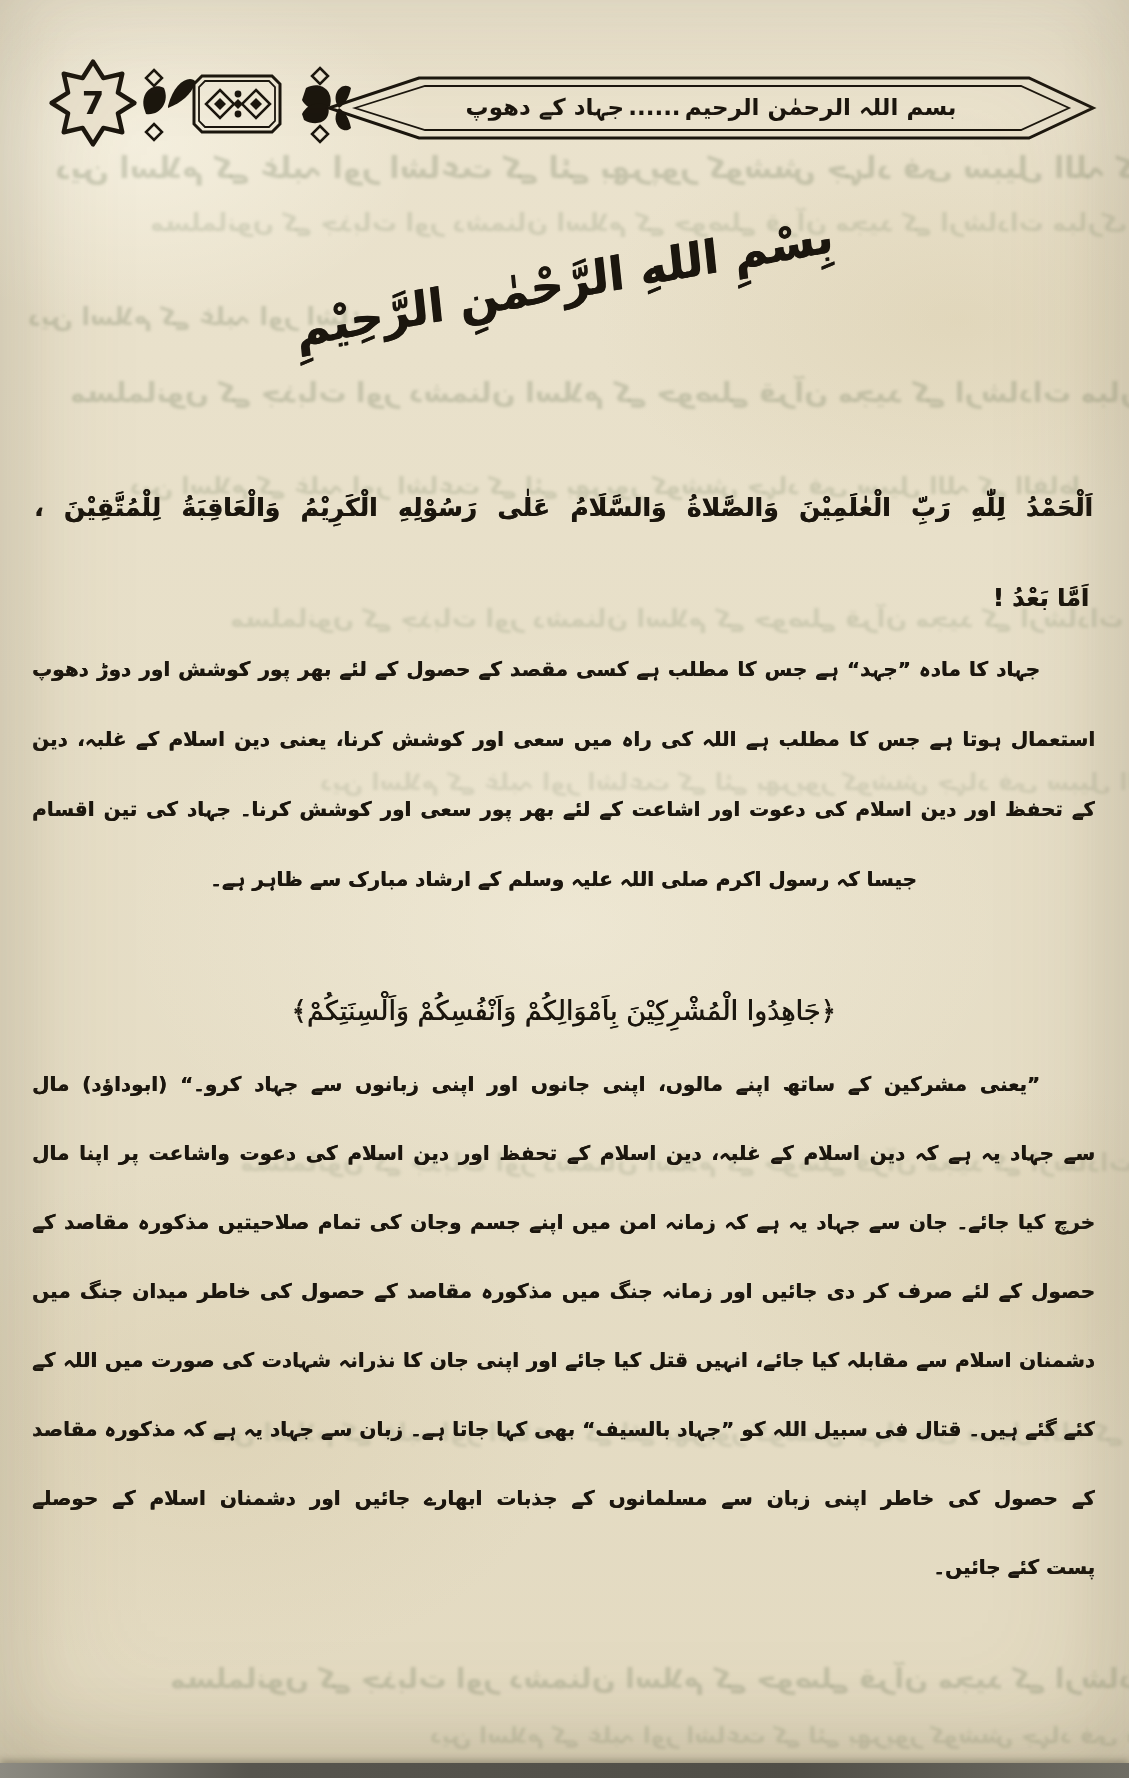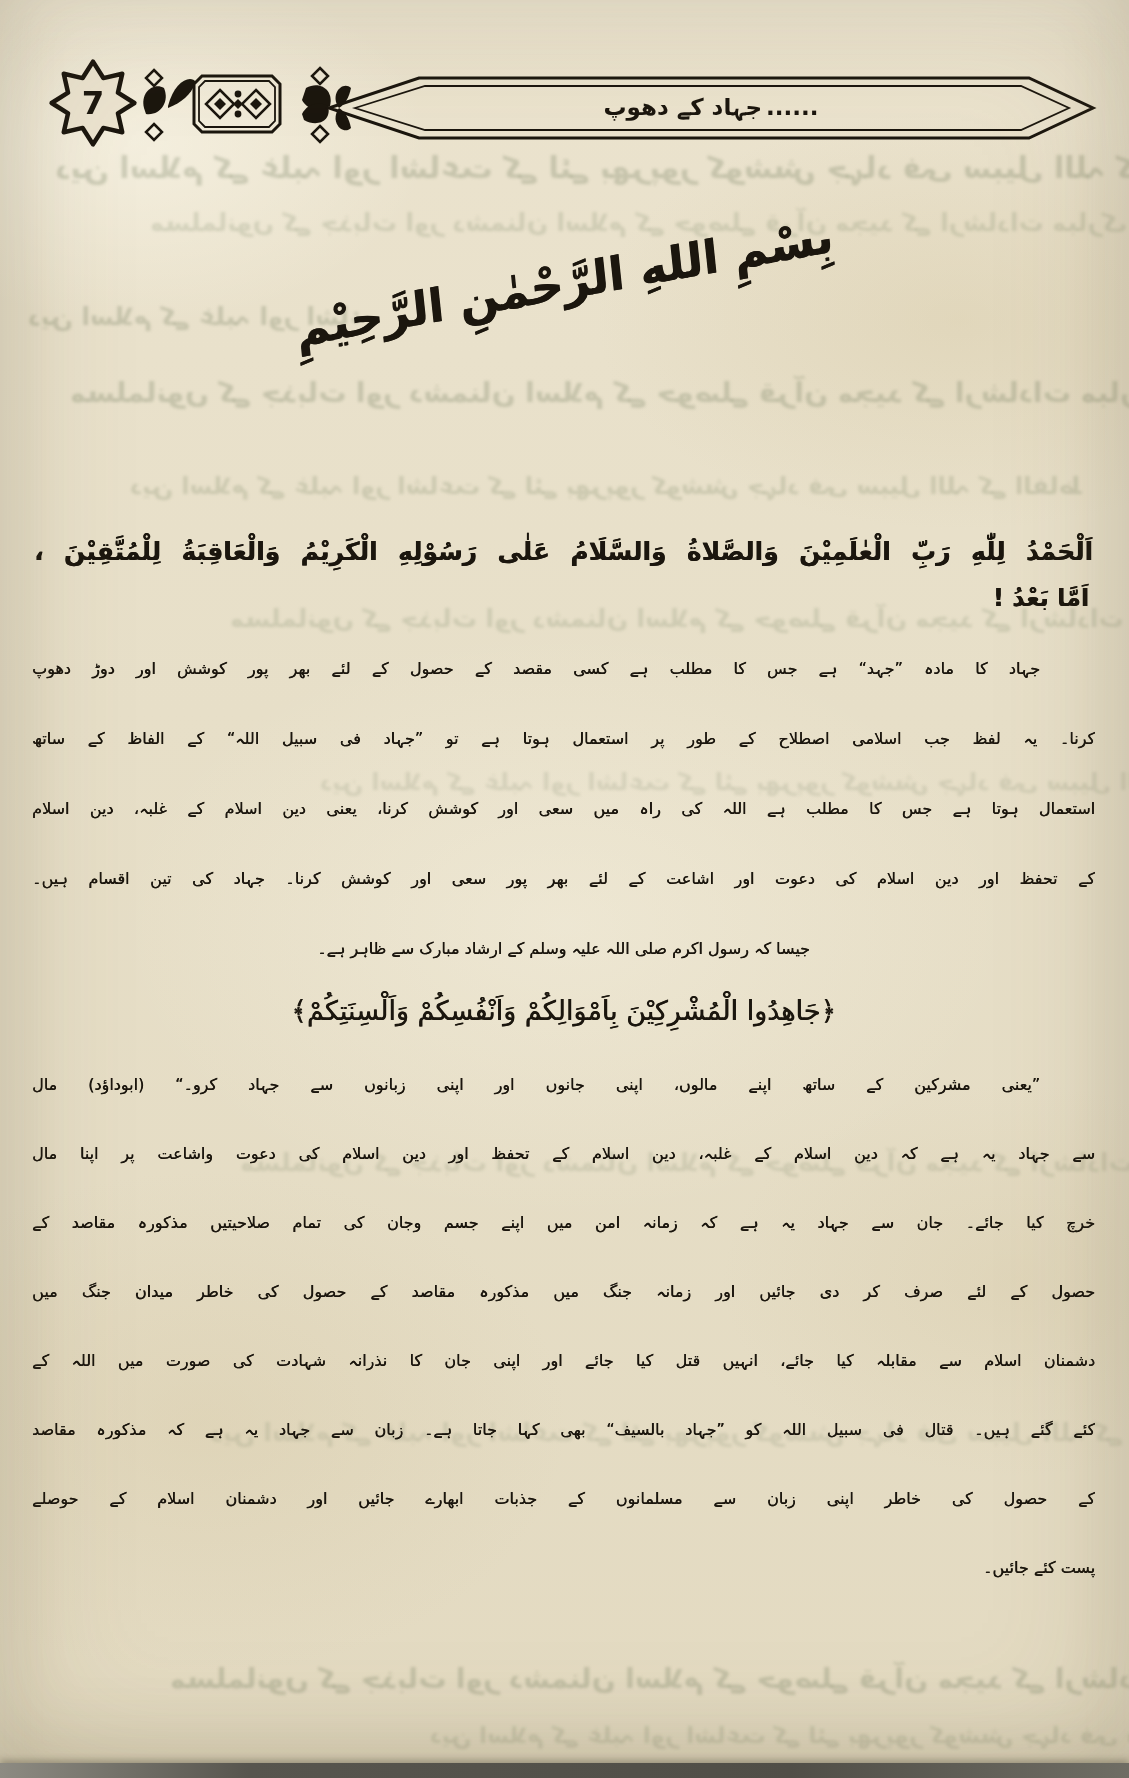--- a/index.html
+++ b/index.html
@@ -53,37 +53,37 @@
   
   .bismillah-wrap{position:absolute;top:256px;left:0;width:100%;display:flex;justify-content:center;z-index:3;}
   .bismillah{
     display:inline-block;transform:rotate(-10deg) skewX(-4deg);
     font-size:46px;font-weight:bold;letter-spacing:1px;
     text-shadow:0.6px 0 0 currentColor;
   }
 
   
   .hamd{
-    position:absolute;top:520px;left:34px;right:36px;z-index:3;
+    position:absolute;top:476px;left:34px;right:36px;z-index:3;
     direction:rtl;font-size:25px;font-weight:bold;line-height:64px;height:64px;
     text-align:justify;text-align-last:justify;overflow:hidden;
     text-shadow:0.4px 0 0 currentColor;
   }
   .amma{
     position:absolute;top:584px;right:40px;z-index:3;
     direction:rtl;font-size:24px;font-weight:bold;
     text-shadow:0.4px 0 0 currentColor;
   }
 
   
   .para{position:absolute;left:32px;right:34px;direction:rtl;z-index:3;}
   .p1{top:634px;}
   .p2{top:1050px;}
   .uline{
-    height:70px;line-height:70px;font-size:16px;font-weight:normal;
+    height:70px;line-height:70px;font-size:20px;font-weight:bold;
     text-align:justify;text-align-last:justify;overflow:hidden;
     text-shadow:0.35px 0 0 currentColor;
   }
   .p2 .uline{height:69px;line-height:69px;}
   .uline.indent{padding-right:55px;}
   .uline.center{text-align:center;text-align-last:center;padding:0 130px;}
   .uline.flushright{text-align:right;text-align-last:right;}
 
   .quote{
     position:absolute;top:980px;left:34px;right:36px;z-index:3;
@@ -151,32 +151,32 @@
   <svg id="banner" class="hdr-svg" viewBox="0 0 772 76" fill="none" stroke="#1b160e">
     <path d="M14,38 C4,24 18,10 26,18 C24,28 20,34 14,38 Z" fill="#1b160e" stroke="none"></path>
     <path d="M14,38 C4,52 18,66 26,58 C24,48 20,42 14,38 Z" fill="#1b160e" stroke="none"></path>
     <polygon points="4,38 94,8 704,8 768,38 704,68 94,68" stroke-width="3"></polygon>
     <polygon points="30,38 100,16 696,16 744,38 696,60 100,60" stroke-width="1.8"></polygon>
   </svg>
 
   <div class="band-text">
     <span class="seg">جہاد کے دھوپ</span>
     <span class="seg">......</span>
+    <span class="seg">بسم اللہ الرحمٰن الرحیم</span>
   </div>
 
   <div class="bismillah-wrap">
     <span class="bismillah">بِسْمِ اللهِ الرَّحْمٰنِ الرَّحِيْمِ</span>
   </div>
 
   <div class="hamd">اَلْحَمْدُ لِلّٰهِ رَبِّ الْعٰلَمِيْنَ وَالصَّلاةُ وَالسَّلَامُ عَلٰى رَسُوْلِهِ الْكَرِيْمُ وَالْعَاقِبَةُ لِلْمُتَّقِيْنَ ،</div>
   <div class="amma">اَمَّا بَعْدُ !</div>
 
   <div class="para p1">
     <div class="uline indent">جہاد کا مادہ ”جہد“ ہے جس کا مطلب ہے کسی مقصد کے حصول کے لئے بھر پور کوشش اور دوڑ دھوپ</div>
-    <div class="uline">کرنا۔ یہ لفظ جب اسلامی اصطلاح کے طور پر استعمال ہوتا ہے تو ”جہاد فی سبیل اللہ“ کے الفاظ کے ساتھ</div>
     <div class="uline">استعمال ہوتا ہے جس کا مطلب ہے اللہ کی راہ میں سعی اور کوشش کرنا، یعنی دین اسلام کے غلبہ، دین اسلام</div>
     <div class="uline">کے تحفظ اور دین اسلام کی دعوت اور اشاعت کے لئے بھر پور سعی اور کوشش کرنا۔ جہاد کی تین اقسام ہیں۔</div>
     <div class="uline center">جیسا کہ رسول اکرم صلی اللہ علیہ وسلم کے ارشاد مبارک سے ظاہر ہے۔</div>
   </div>
 
   <div class="quote">﴿جَاهِدُوا الْمُشْرِكِيْنَ بِاَمْوَالِكُمْ وَاَنْفُسِكُمْ وَاَلْسِنَتِكُمْ﴾</div>
 
   <div class="para p2">
     <div class="uline indent">”یعنی مشرکین کے ساتھ اپنے مالوں، اپنی جانوں اور اپنی زبانوں سے جہاد کرو۔“ (ابوداؤد) مال</div>
     <div class="uline">سے جہاد یہ ہے کہ دین اسلام کے غلبہ، دین اسلام کے تحفظ اور دین اسلام کی دعوت واشاعت پر اپنا مال</div>

